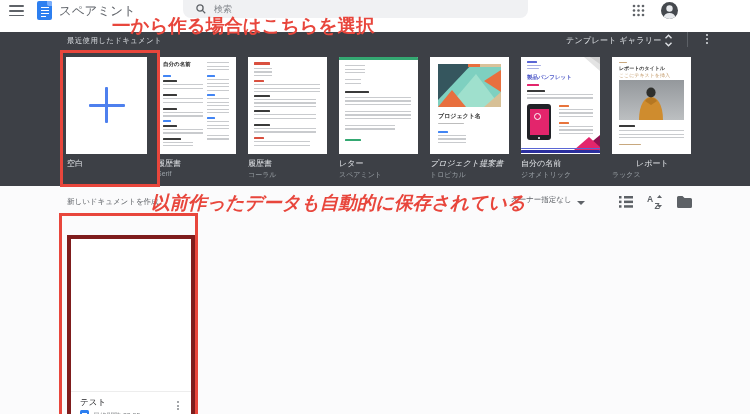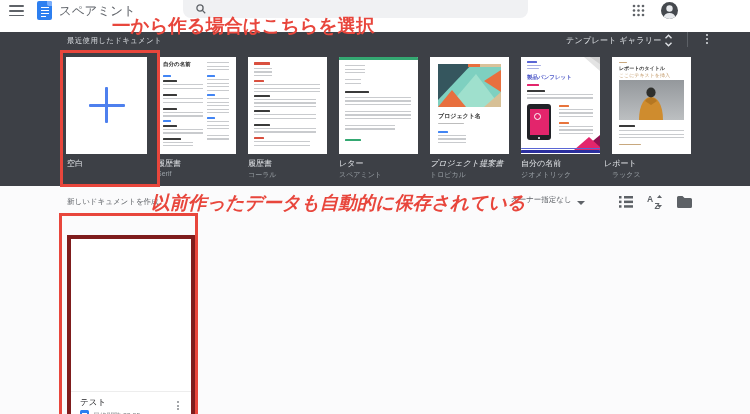--- a/index.html
+++ b/index.html
@@ -76,20 +76,21 @@
         <div class="l" style="top:9px"></div>
         <div class="l" style="top:12px"></div>
       <div class="l" style="top:15px;width:5px"></div>
     </div>
     <div id="app-title">スペアミント</div>
     <div id="search-box">
       <svg width="10" height="10" viewBox="0 0 10 10">
         <circle cx="4" cy="4" r="3.1" fill="none" stroke="#5f6368" stroke-width="1.3"></circle>
         <line x1="6.4" y1="6.4" x2="9.2" y2="9.2" stroke="#5f6368" stroke-width="1.3"></line>
       </svg>
+      <input id="search-input" placeholder="検索" style="">
     </div>
     <svg id="apps-grid" width="13" height="13" viewBox="0 0 13 13">
       <g fill="#5f6368">
         <circle cx="2" cy="2" r="1.3"></circle>
           <circle cx="6.5" cy="2" r="1.3"></circle>
           <circle cx="11" cy="2" r="1.3"></circle>
         <circle cx="2" cy="6.5" r="1.3"></circle>
           <circle cx="6.5" cy="6.5" r="1.3"></circle>
           <circle cx="11" cy="6.5" r="1.3"></circle>
         <circle cx="2" cy="11" r="1.3"></circle>
@@ -249,21 +250,21 @@
         </defs>
         <rect width="65" height="40" fill="url(#mist)"></rect>
         <path d="M20,40 C20,24 26,17 32,17 C38,17 44,24 44,40 Z" fill="#cf8c2e"></path>
         <path d="M26,21 C28,16.5 36,16.5 38,21 L32,25 Z" fill="#b57722"></path>
         <ellipse cx="32" cy="12.5" rx="4.6" ry="5" fill="#2e2f2c"></ellipse>
       </svg>
       <div class="bar" style="left:7px;top:68px;width:16px;height:1.5px;"></div>
       <div class="para" style="left:7px;top:73px;width:65px;height:9px;"></div>
       <div class="bar" style="left:7px;top:87px;width:22px;height:1.2px;background:#c8a87e;"></div>
     </div>
-    <div class="tlabel" style="left:604px;">レポート</div>
+    <div class="tlabel" style="left:636px;">レポート</div>
     <div class="tsub" style="left:612px;">ラックス</div>
   </div>
 
   <div class="red-box" style="left:60px;top:50px;width:94px;height:131px;"></div>
 
   <div id="recent">
     <div id="recent-title">新しいドキュメントを作成</div>
 
     <div id="owner-filter">
       <span>オーナー指定なし</span>

